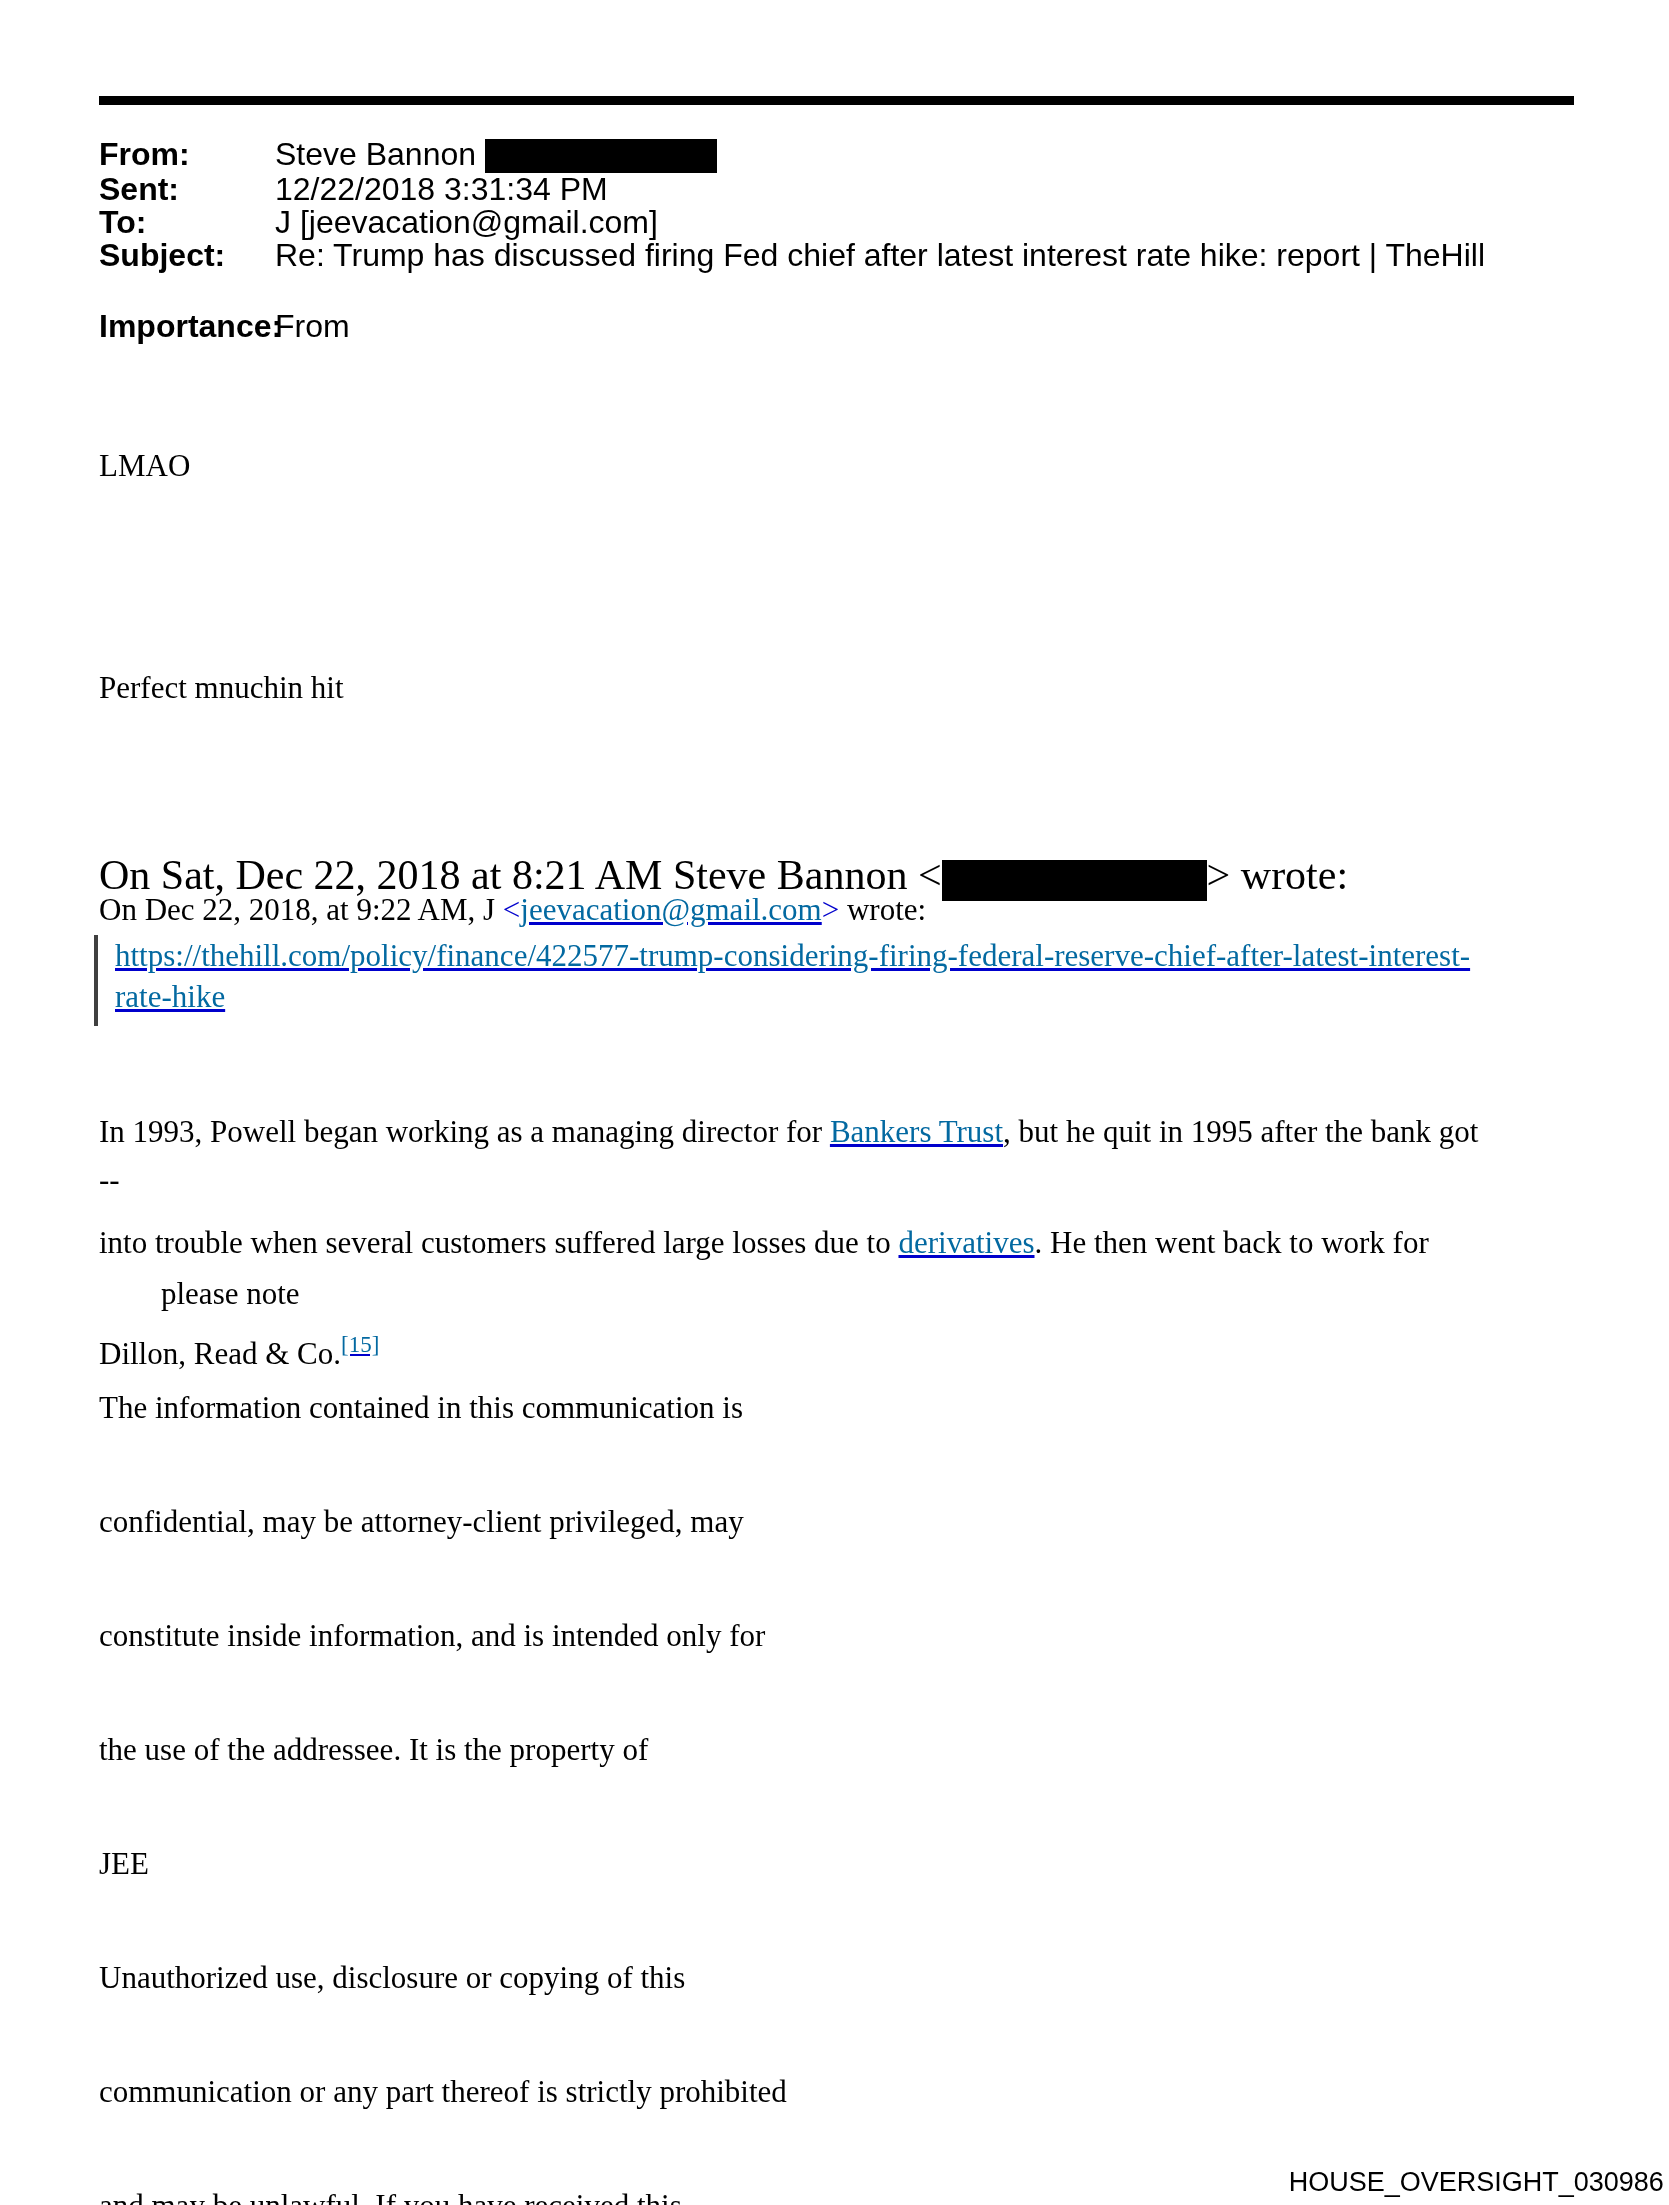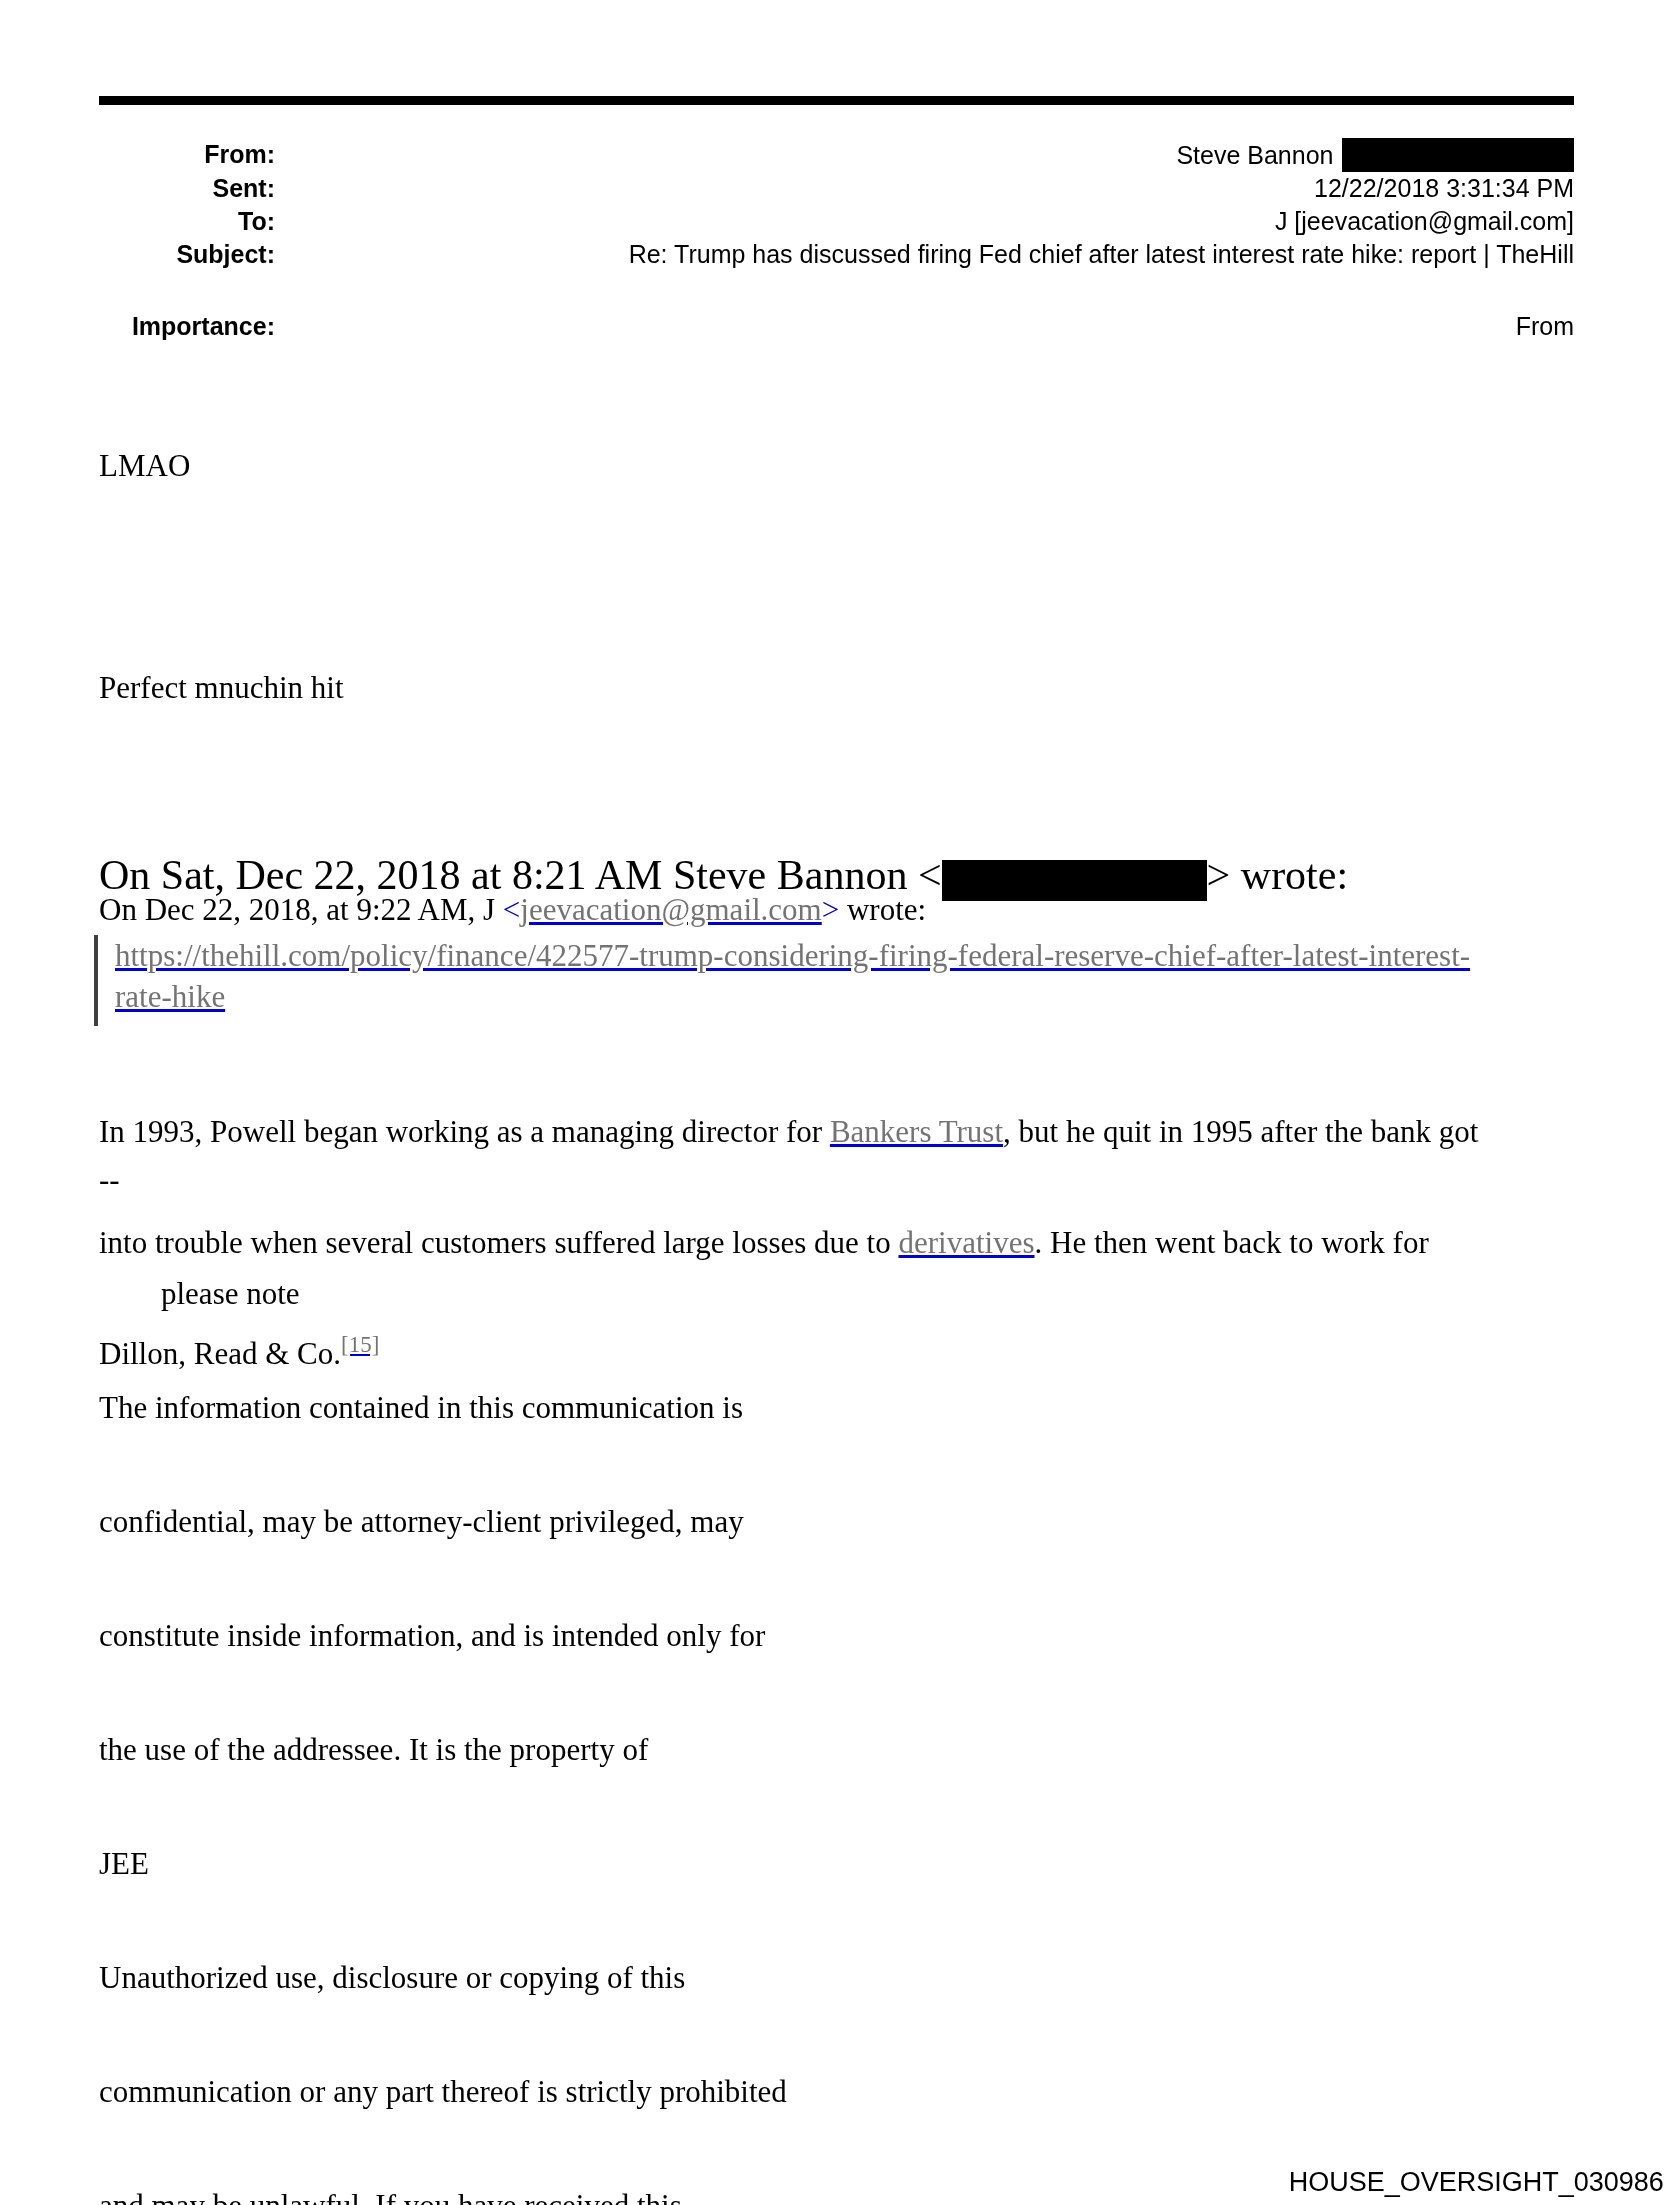--- a/index.html
+++ b/index.html
@@ -20,24 +20,23 @@
     width: 1475px; height: 8.5px;
     background: #000000;
   }
 
   
   .mail-header {
     position: absolute;
     left: 99px;
     width: 1475px;
     font-family: "Liberation Sans", sans-serif;
-    font-size: 25px;
+    font-size: 32px;
     line-height: 33px;
     white-space: nowrap;
-    text-align: right;
   }
   .mail-header.main { top: 138px; }
   .mail-header.importance { top: 310px; }
   .hrow { display: flex; }
   .hlabel { width: 176px; flex: 0 0 176px; font-weight: bold; }
   .hvalue { flex: 1; }
 
   .redaction {
     display: inline-block;
     background: #000000;
@@ -50,21 +49,21 @@
     position: absolute;
     left: 99px; top: 373px;
     width: 1475px;
     font-size: 31px;
     line-height: 37px;
     white-space: pre-wrap;
   }
   .blank { height: 37px; }
 
   a.doc-link, .doc-link {
-    color: #737373;
+    color: #0369a1;
     text-decoration: underline;
     text-decoration-color: #0000CC;
     cursor: pointer;
   }
   .link-nounderline { color: #0000CC; text-decoration: none; }
 
   sup.cite {
     font-size: 23px;
     line-height: 0;
     vertical-align: 11.8px;

